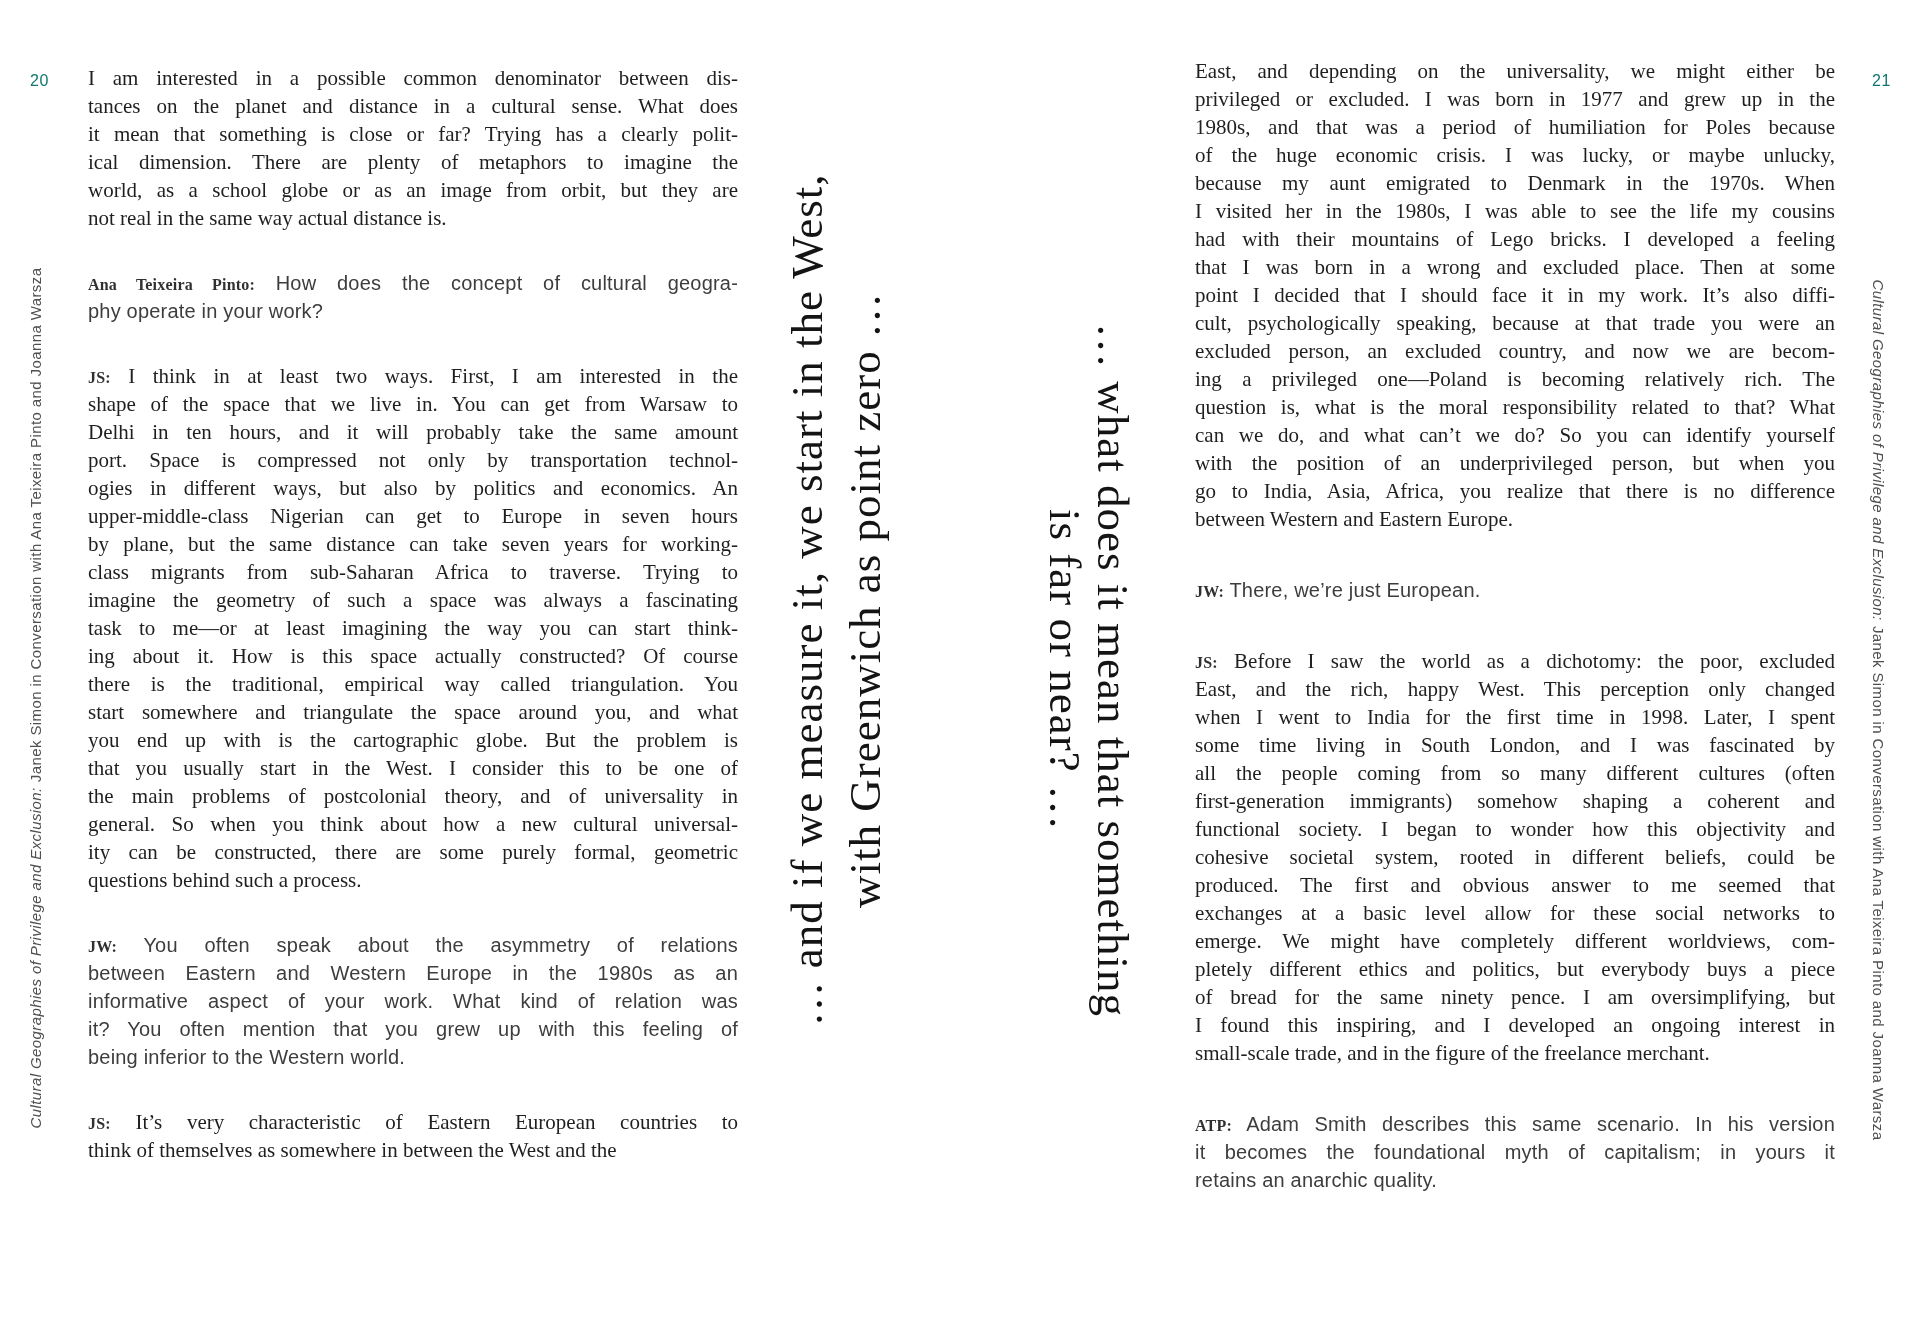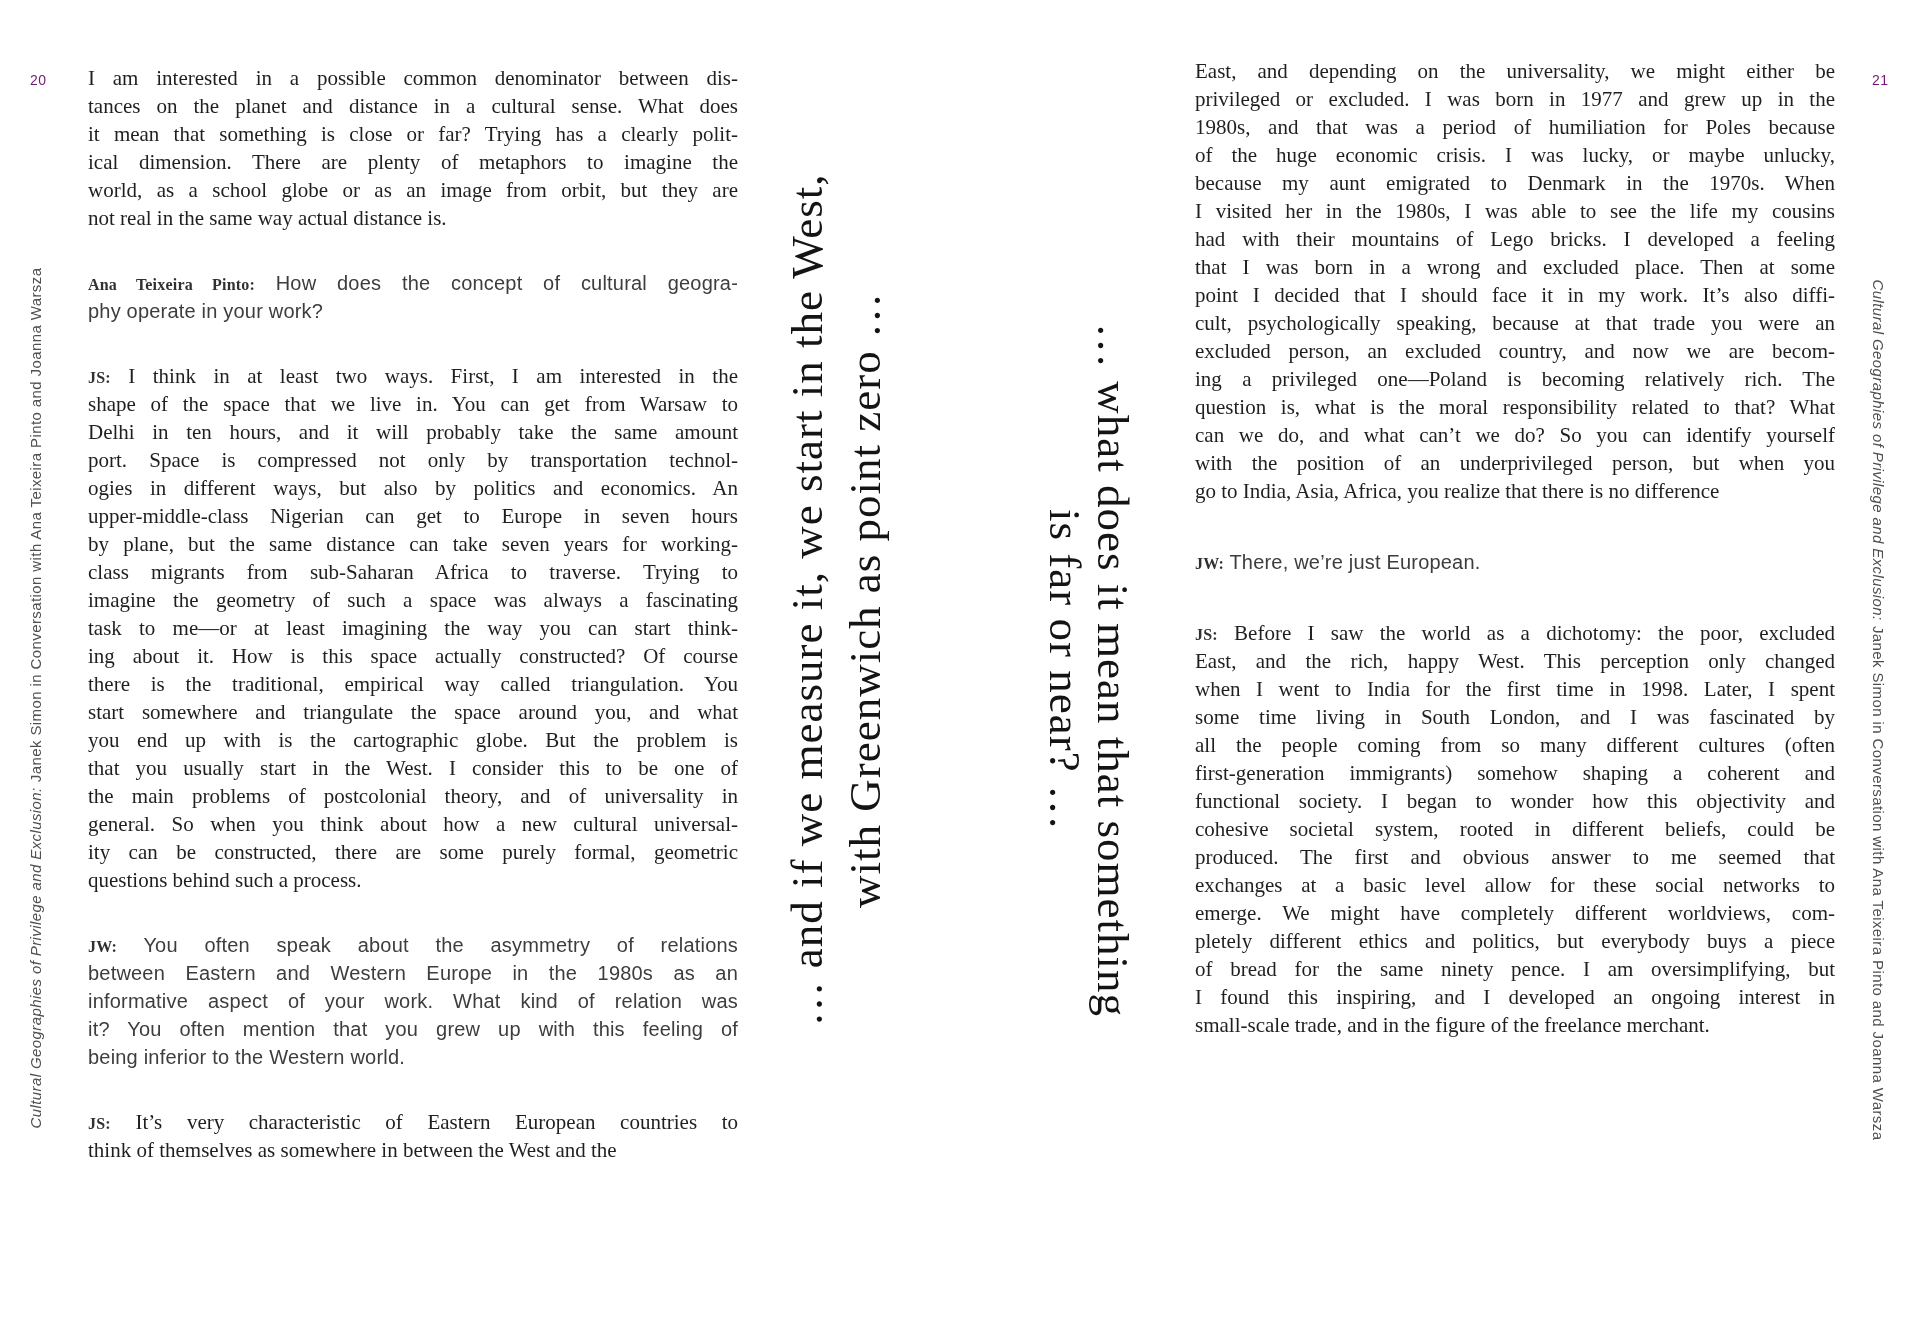--- a/index.html
+++ b/index.html
@@ -11,22 +11,22 @@
     overflow: hidden;
     position: relative;
     font-family: "Liberation Serif", serif;
     color: #1f1f1f;
   }
   .abs { position: absolute; }
 
   
   .page-num {
     font-family: "Liberation Sans", sans-serif;
-    font-size: 14px;
-    color: #701a75;
+    font-size: 16px;
+    color: #0f766e;
     letter-spacing: 0.5px;
   }
 
   
   .margin-title {
     width: 1020px;
     height: 18px;
     font-family: "Liberation Sans", sans-serif;
     font-size: 15px;
     color: #4f4f4f;
@@ -186,20 +186,21 @@
       <div class="line">had with their mountains of Lego bricks. I developed a feeling</div>
       <div class="line">that I was born in a wrong and excluded place. Then at some</div>
       <div class="line">point I decided that I should face it in my work. It’s also diffi-</div>
       <div class="line">cult, psychologically speaking, because at that trade you were an</div>
       <div class="line">excluded person, an excluded country, and now we are becom-</div>
       <div class="line">ing a privileged one—Poland is becoming relatively rich. The</div>
       <div class="line">question is, what is the moral responsibility related to that? What</div>
       <div class="line">can we do, and what can’t we do? So you can identify yourself</div>
       <div class="line">with the position of an underprivileged person, but when you</div>
       <div class="line">go to India, Asia, Africa, you realize that there is no difference</div>
+      <div class="line">between Western and Eastern Europe.</div>
     </div>
     <div class="para sans">
       <div class="line"><span class="speaker">JW:</span> There, we’re just European.</div>
     </div>
     <div class="para serif">
       <div class="line"><span class="speaker">JS:</span> Before I saw the world as a dichotomy: the poor, excluded</div>
       <div class="line">East, and the rich, happy West. This perception only changed</div>
       <div class="line">when I went to India for the first time in 1998. Later, I spent</div>
       <div class="line">some time living in South London, and I was fascinated by</div>
       <div class="line">all the people coming from so many different cultures (often</div>
@@ -207,13 +208,18 @@
       <div class="line">functional society. I began to wonder how this objectivity and</div>
       <div class="line">cohesive societal system, rooted in different beliefs, could be</div>
       <div class="line">produced. The first and obvious answer to me seemed that</div>
       <div class="line">exchanges at a basic level allow for these social networks to</div>
       <div class="line">emerge. We might have completely different worldviews, com-</div>
       <div class="line">pletely different ethics and politics, but everybody buys a piece</div>
       <div class="line">of bread for the same ninety pence. I am oversimplifying, but</div>
       <div class="line">I found this inspiring, and I developed an ongoing interest in</div>
       <div class="line">small-scale trade, and in the figure of the freelance merchant.</div>
     </div>
+    <div class="para sans">
+      <div class="line"><span class="speaker">ATP:</span> Adam Smith describes this same scenario. In his version</div>
+      <div class="line">it becomes the foundational myth of capitalism; in yours it</div>
+      <div class="line">retains an anarchic quality.</div>
+    </div>
   </div>
 
 </body></html>

